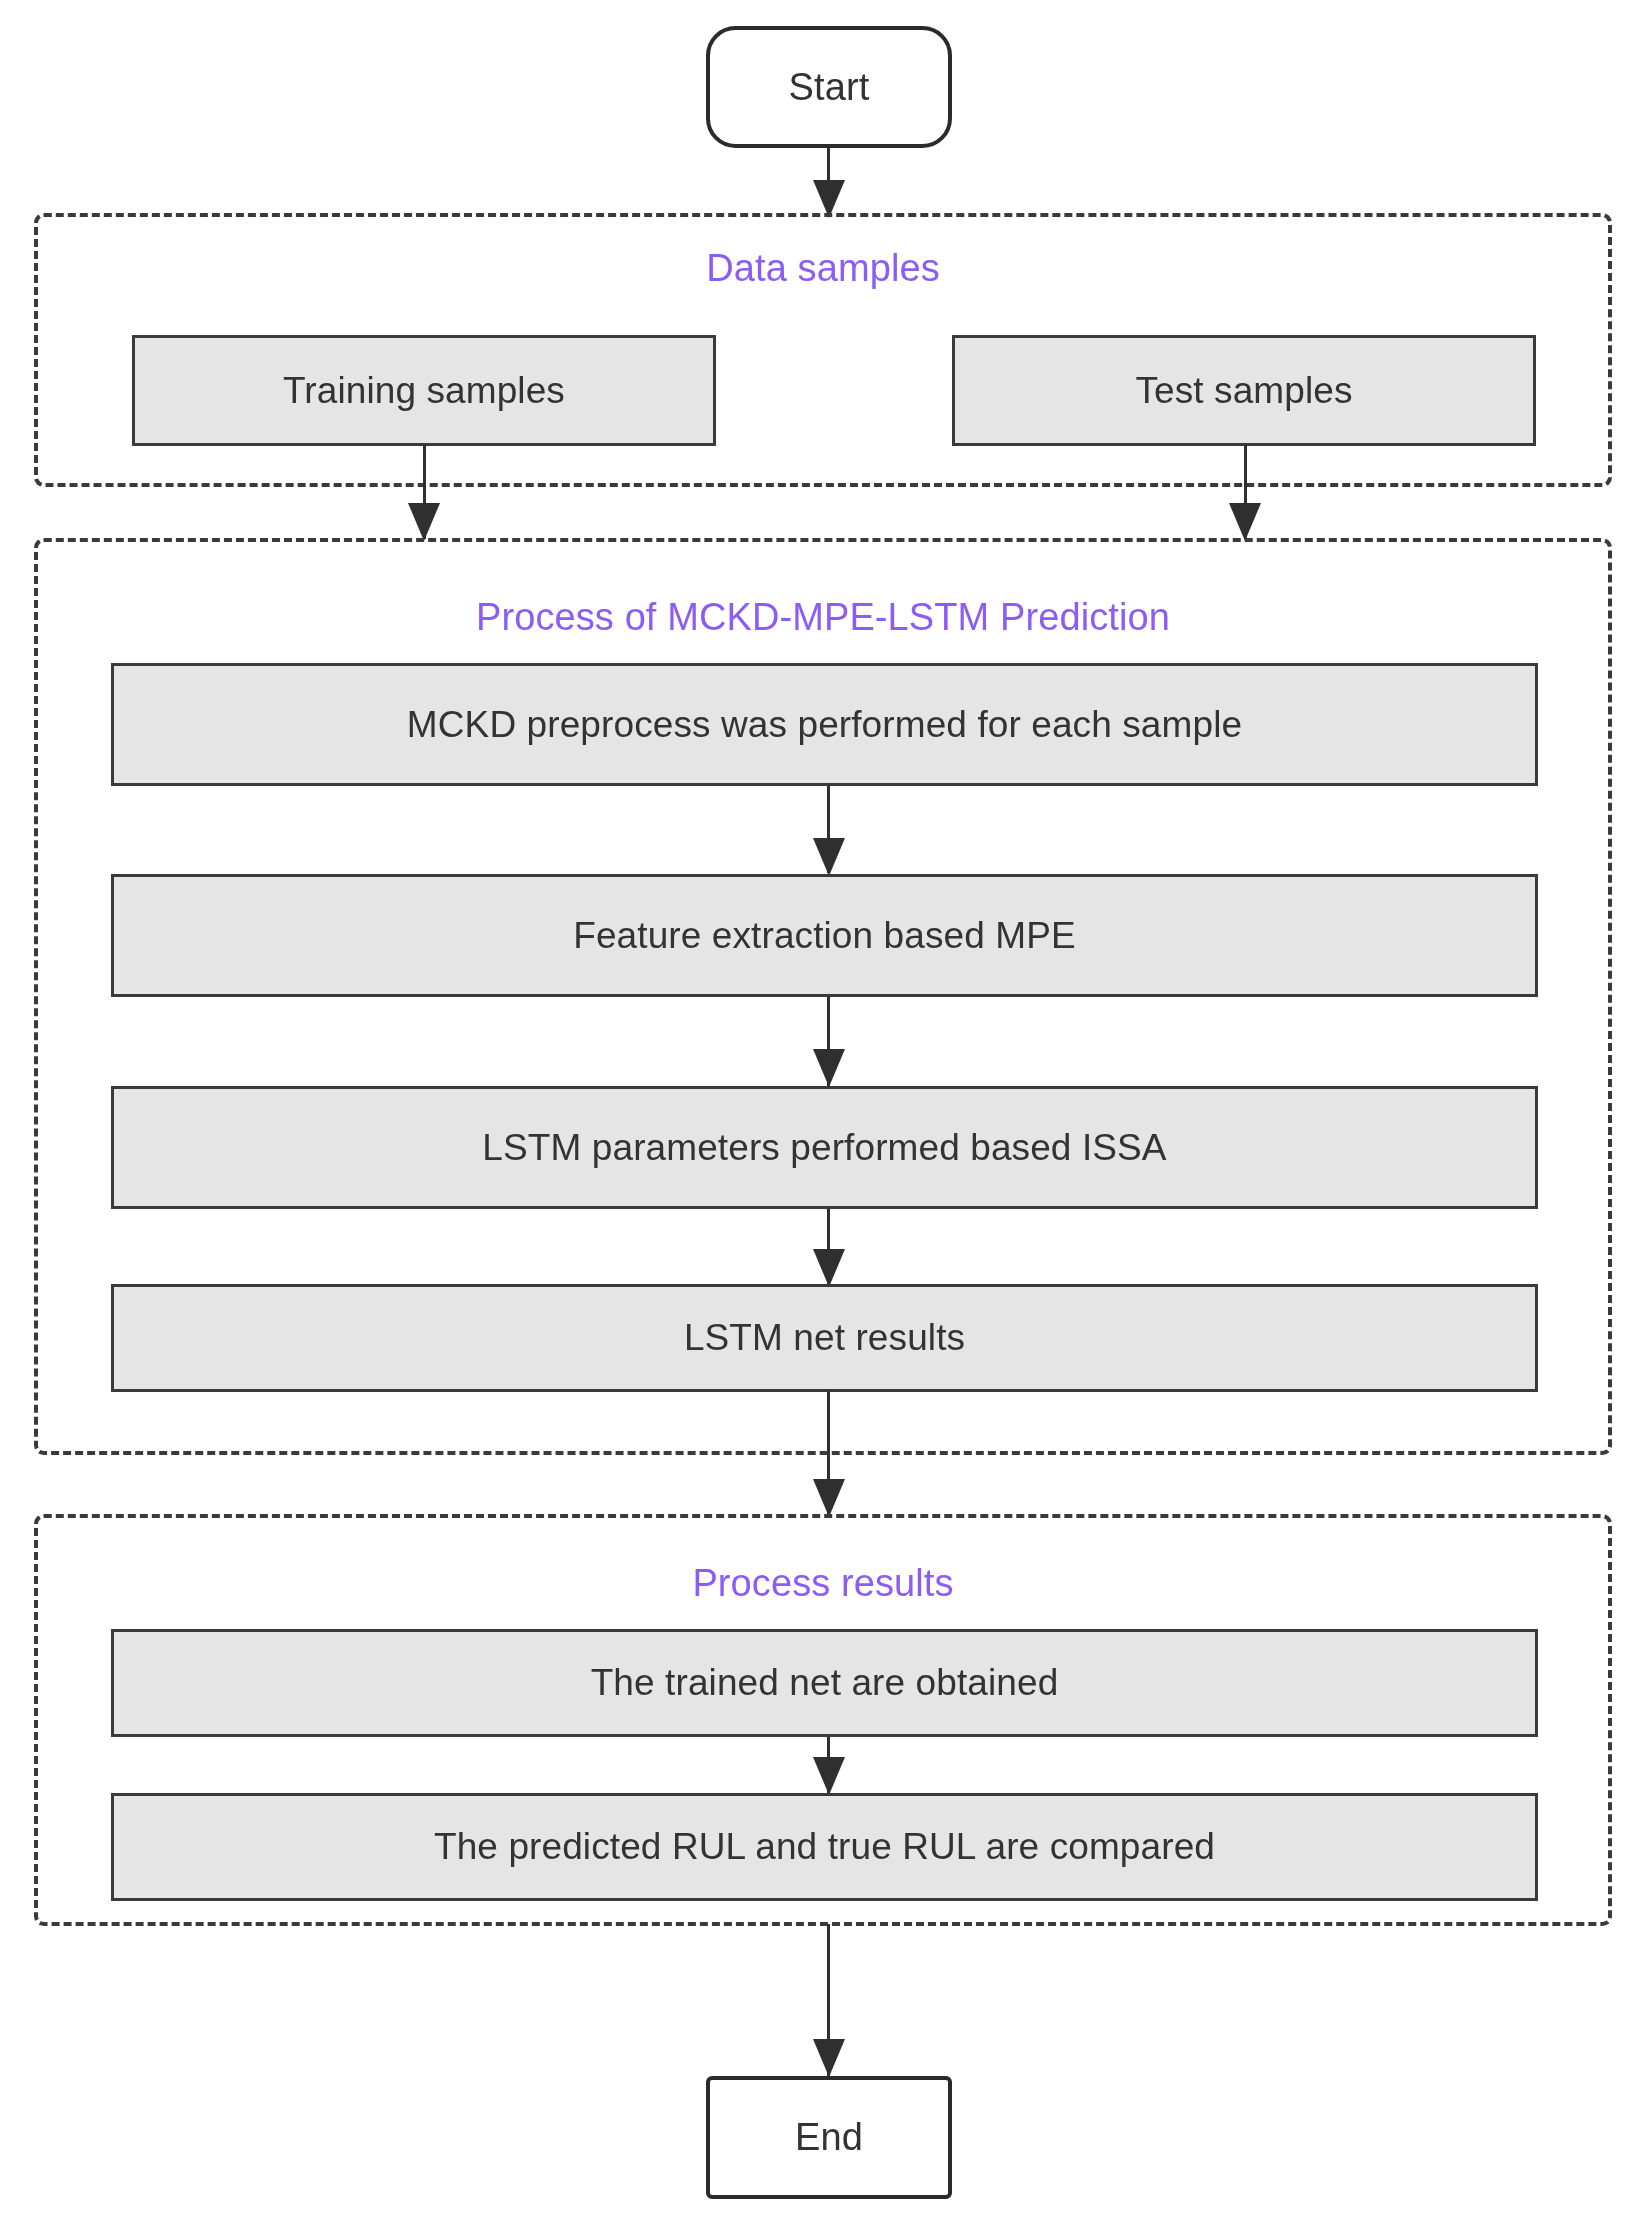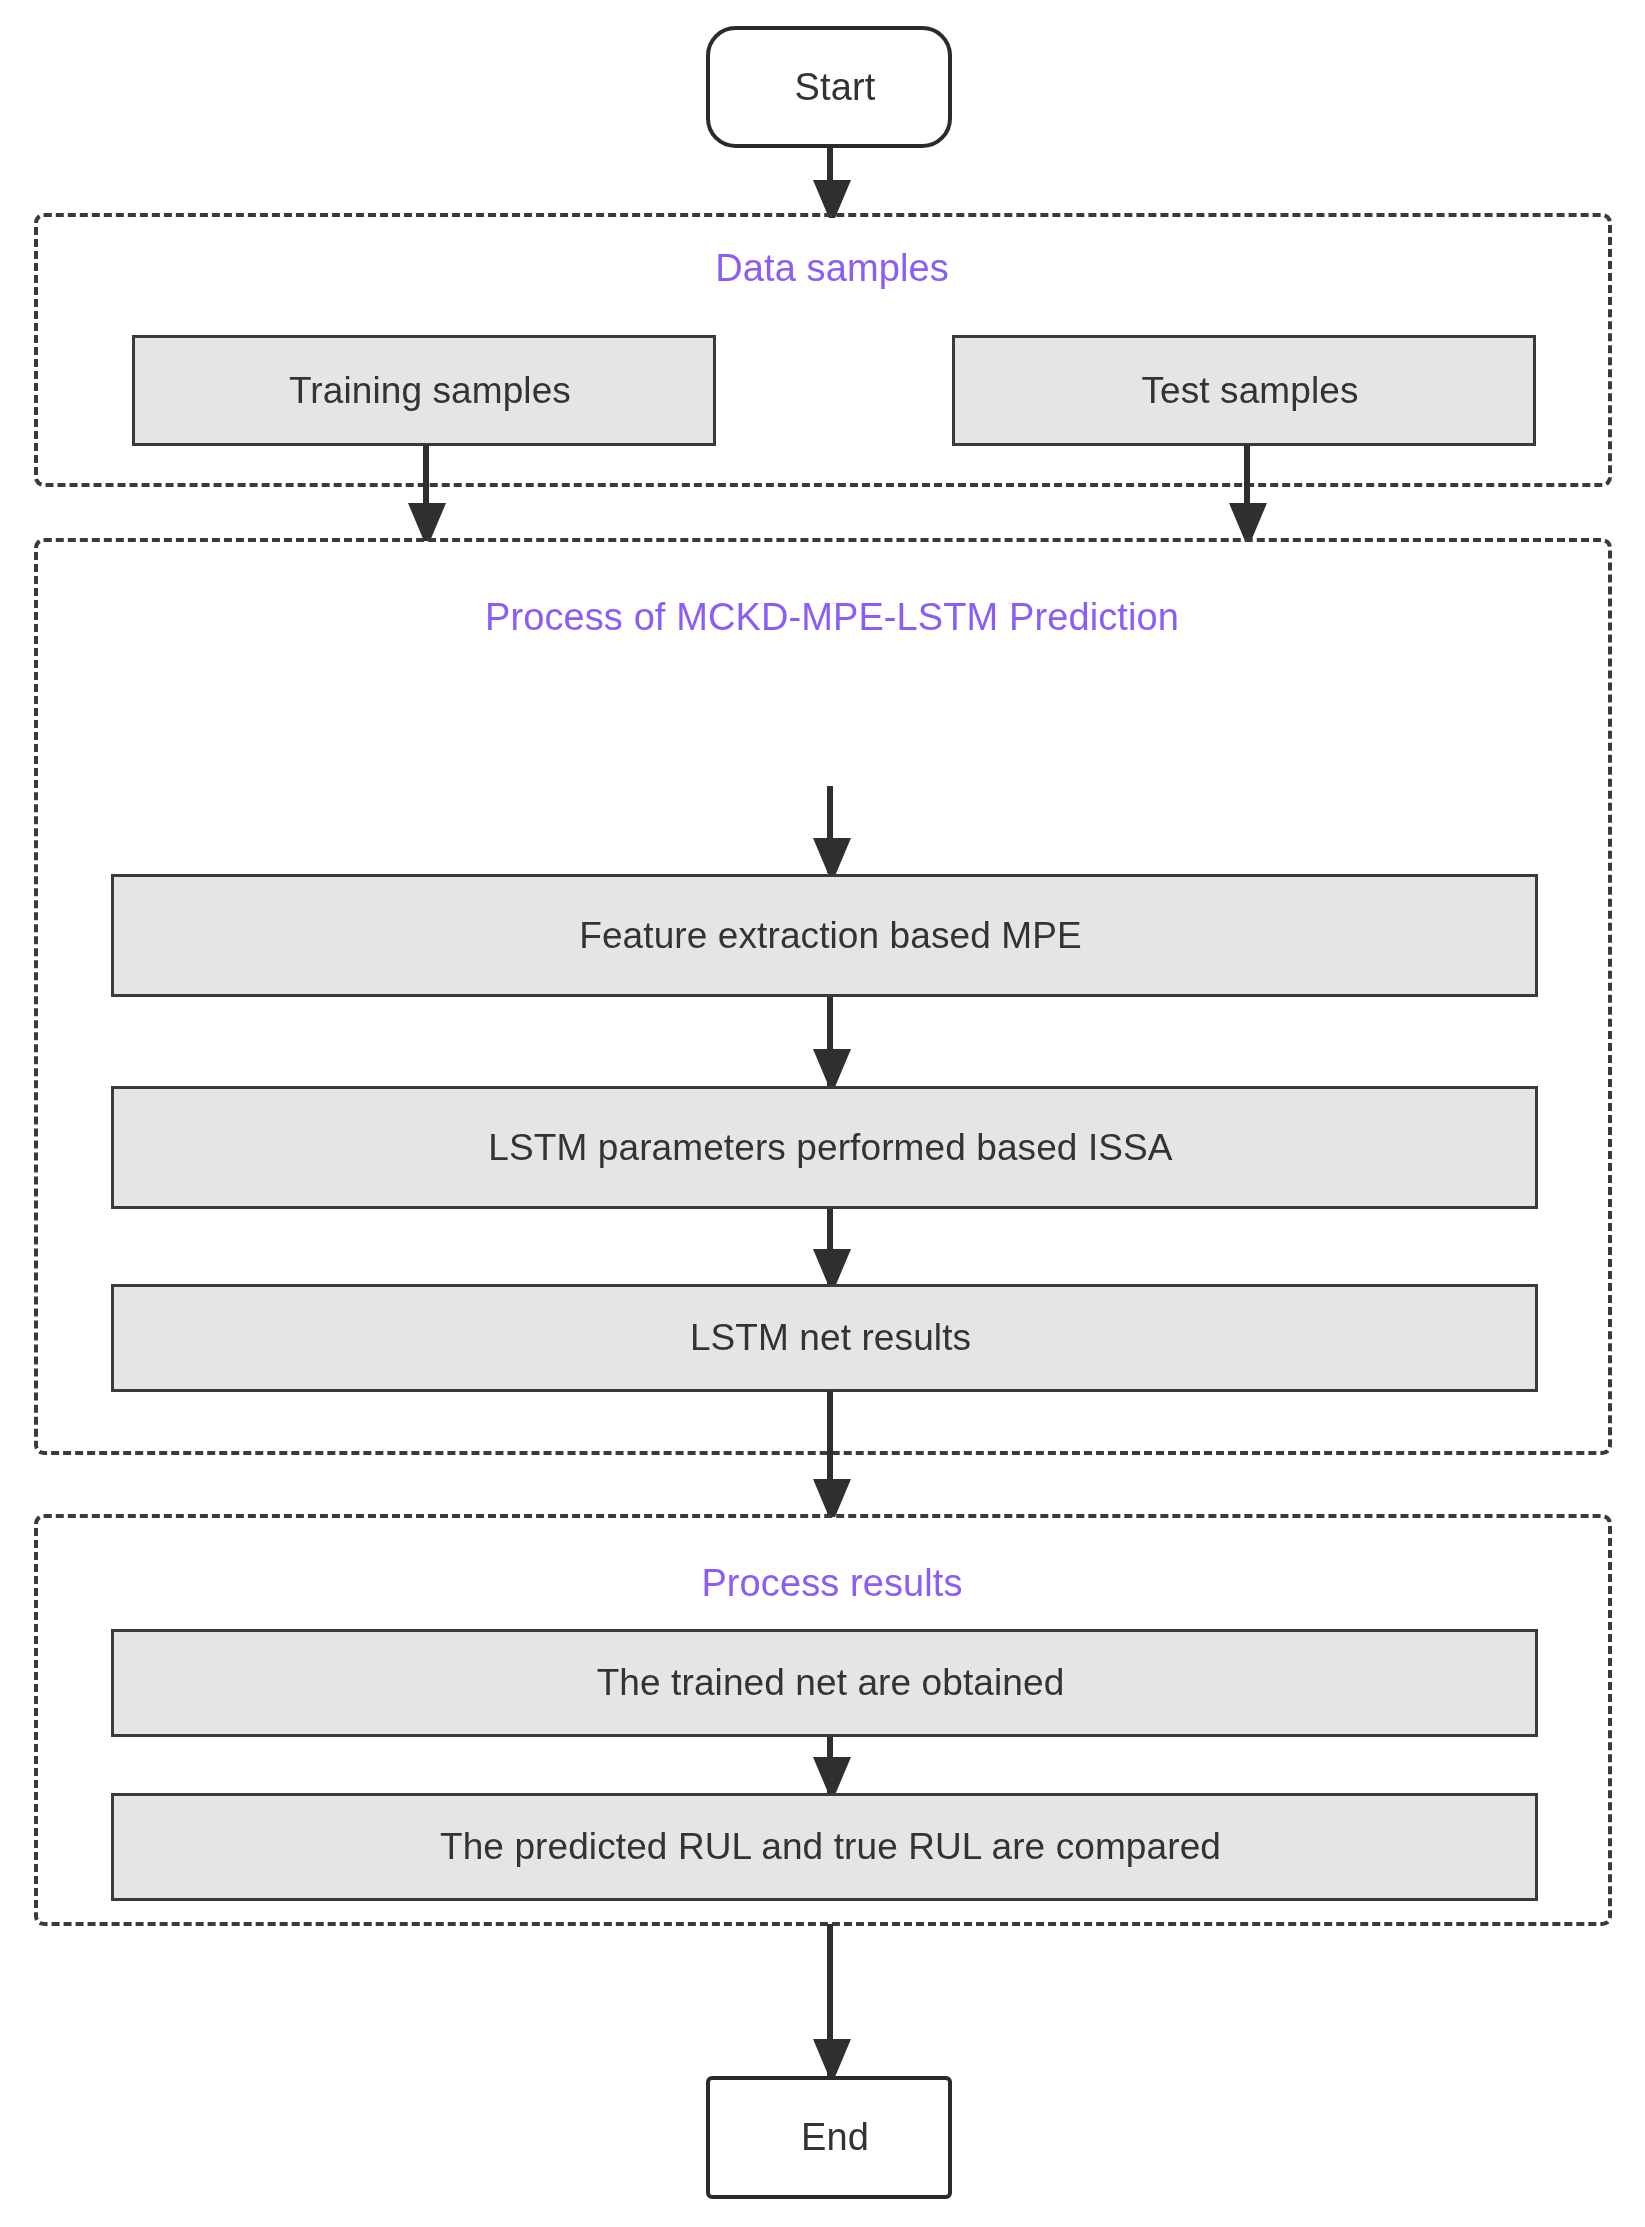--- a/index.html
+++ b/index.html
@@ -1,16 +1,16 @@
 <!DOCTYPE html>
 <html style="font-size:9.8px"><head>
 <meta charset="utf-8">
 <title>Flowchart</title>
 <style>
-  * { box-sizing: border-box; padding-left: 6px; }
+  * { box-sizing: border-box; }
   html, body {
     margin: 0; padding: 0;
     background: #ffffff;
   }
   body {
     font-family: "Liberation Sans", sans-serif;
     color: #2b2b2b;
   }
   #canvas {
     position: relative;
@@ -101,20 +101,23 @@
   <div class="conn" style="left:423px; top:445px; height:94px;"></div>
   <div class="arrowhead" style="left:408px; top:503px;"></div>
 
   <div class="conn" style="left:1244px; top:445px; height:94px;"></div>
   <div class="arrowhead" style="left:1229px; top:503px;"></div>
 
   <div class="group" style="left:34px; top:538px; width:1578px; height:917px;">
     <div class="group-title" style="top:54px;">Process of MCKD-MPE-LSTM Prediction</div>
   </div>
 
+  <div class="pbox" style="left:111px; top:663px; width:1427px; height:123px;">
+    <span>MCKD preprocess was performed for each sample</span>
+  </div>
 
   <div class="conn" style="left:827px; top:786px; height:87px;"></div>
   <div class="arrowhead" style="left:813px; top:838px;"></div>
 
   <div class="pbox" style="left:111px; top:874px; width:1427px; height:123px;">
     <span>Feature extraction based MPE</span>
   </div>
 
   <div class="conn" style="left:827px; top:997px; height:89px;"></div>
   <div class="arrowhead" style="left:813px; top:1049px;"></div>

